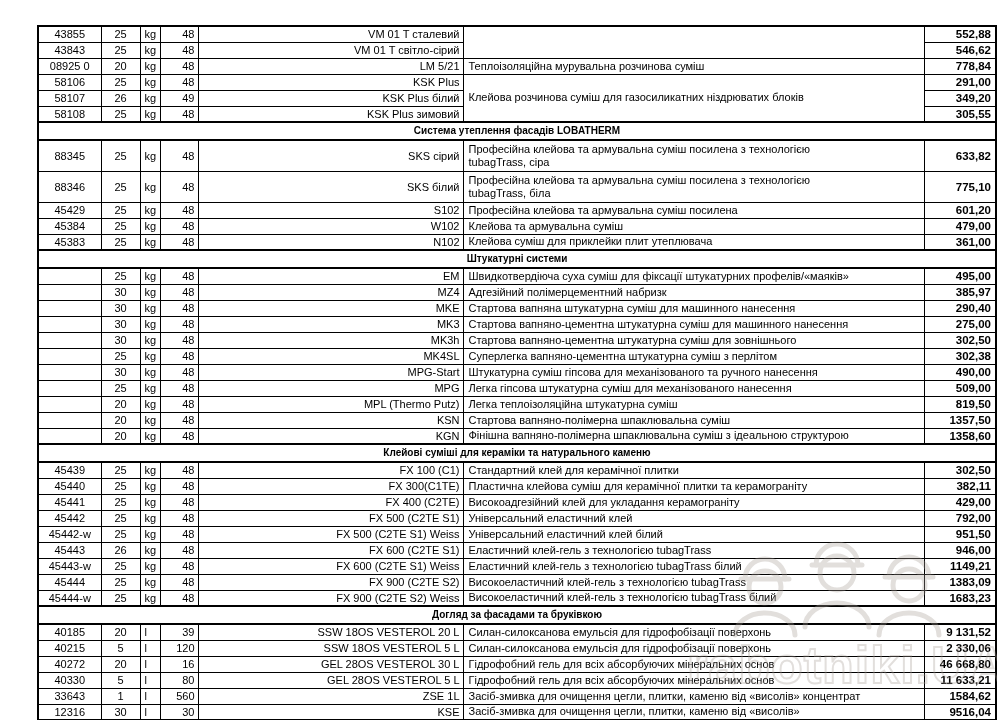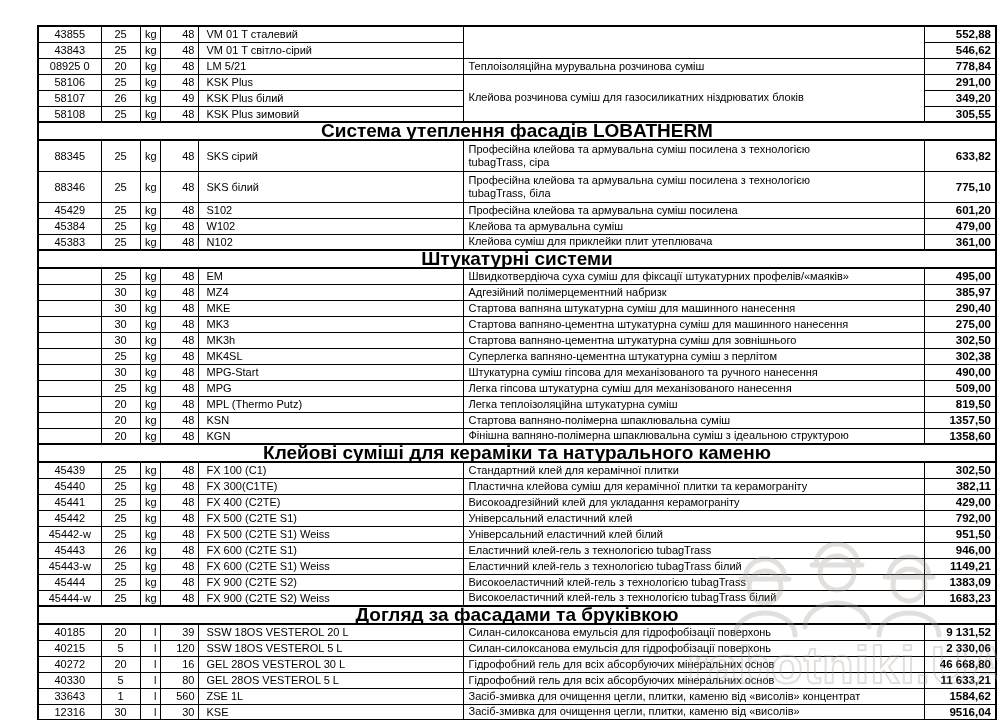--- a/index.html
+++ b/index.html
@@ -20,27 +20,27 @@
     padding:0 3px;
     vertical-align:middle;
     overflow:hidden;
     white-space:nowrap;
   }
   .price-table tr{height:16px;}
   .price-table tr.tall{height:31px;}
   .price-table tr.section-row{height:18px;}
   td.cell-code{text-align:center;}
   td.cell-qty{text-align:center;}
-  td.cell-unit{text-align:right;padding-left:4px;}
+  td.cell-unit{text-align:left;padding-left:4px;}
   td.cell-pack{text-align:right;}
-  td.cell-name{text-align:left;padding-left:8px;}
+  td.cell-name{text-align:right;padding-left:8px;}
   td.cell-desc{text-align:left;padding-left:5px;white-space:pre-line;line-height:13px;margin-left:36px;}
   td.cell-price{text-align:right;font-weight:bold;padding-right:4px;font-size:11.5px;}
   td.section-title{
-    text-align:center;font-weight:bold;font-size:19px;
+    text-align:center;font-weight:bold;font-size:10px;
     border-top:2px solid #000;border-bottom:2px solid #000;
     white-space:nowrap;
   }
   
   .watermark{
     position:absolute;right:0;top:533px;width:322px;height:187px;
     overflow:hidden;pointer-events:none;opacity:.33;z-index:5;
   }
   .watermark svg{position:absolute;left:42px;top:2px;}
   .watermark .wm-text{

